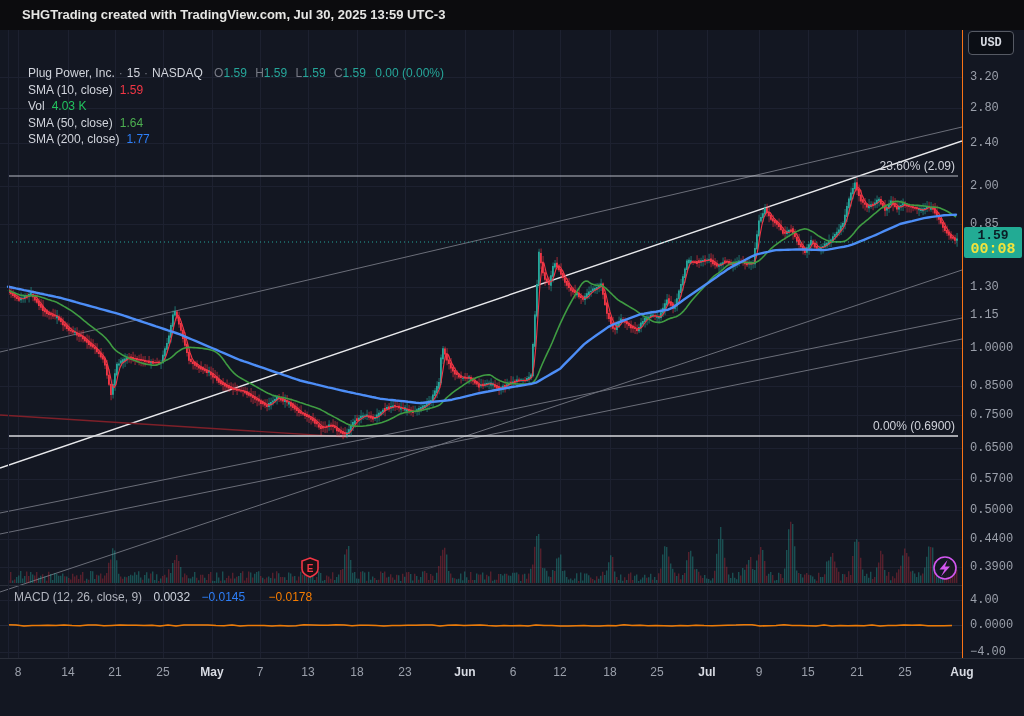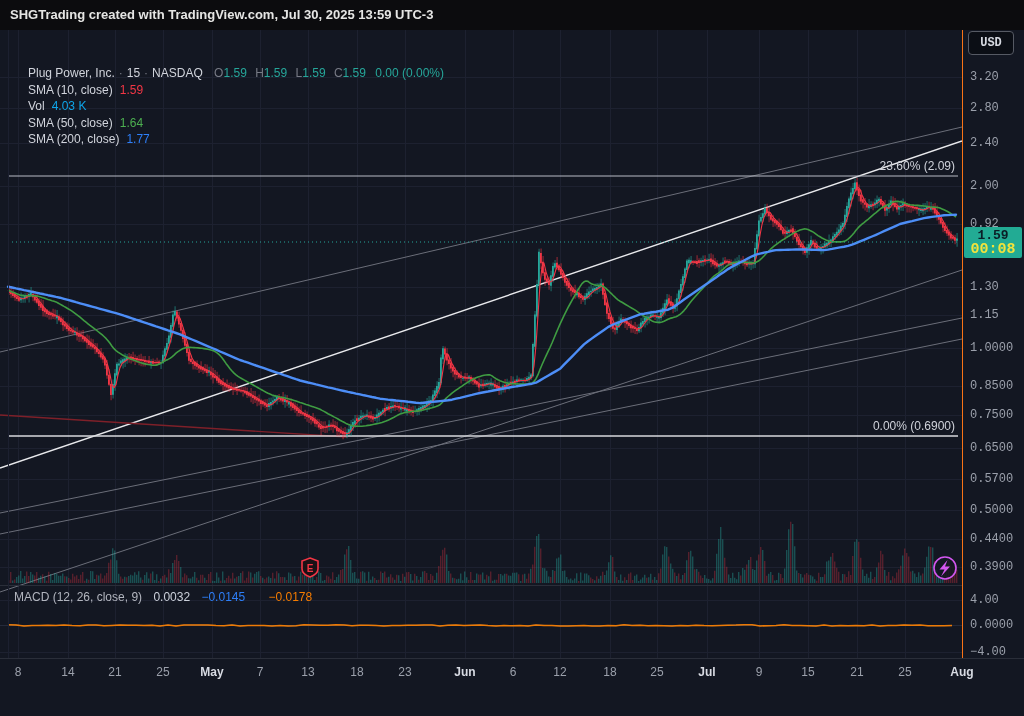--- a/index.html
+++ b/index.html
@@ -1,20 +1,20 @@
 <!DOCTYPE html>
 <html><head>
 <meta charset="utf-8">
 <style>
   html,body{margin:0;padding:0;background:#000;}
   body{font-family:"Liberation Sans",sans-serif;-webkit-font-smoothing:antialiased;}
   #stage{position:relative;width:1024px;height:716px;background:#131722;overflow:hidden;}
   
   .wm-bar{position:absolute;left:0;top:0;width:1024px;height:30px;background:#0c0c0e;color:#e6e6e4;
-          font-size:13px;font-weight:bold;line-height:30px;padding-left:10px;box-sizing:border-box;}
+          font-size:13px;font-weight:bold;line-height:30px;padding-left:22px;box-sizing:border-box;}
   
   #chart-wrap{position:absolute;left:0;top:30px;width:962px;height:628px;}
   #chart-svg{position:absolute;left:0;top:0;}
   
   .legend{position:absolute;left:28px;top:35px;font-size:12px;color:#d1d4dc;line-height:16.5px;z-index:5;}
   .legend .dim{color:#787b86;}
   .legend .sep{color:#787b86;padding:0 4px;}
   .legend .teal{color:#26a69a;}
   .legend-row{white-space:nowrap;}
   .legend-row .val{margin-left:7px;}
@@ -132,21 +132,21 @@
         <span style="margin-left:8px;">
           <span class="dim">O</span><span class="teal">1.59</span>
           <span class="dim" style="margin-left:5px;">H</span><span class="teal">1.59</span>
           <span class="dim" style="margin-left:5px;">L</span><span class="teal">1.59</span>
           <span class="dim" style="margin-left:5px;">C</span><span class="teal">1.59</span>
           <span class="teal" style="margin-left:6px;">0.00 (0.00%)</span>
         </span>
       </div>
       <div>
           <div class="legend-row"><span>SMA (10, close)</span><span class="val" style="color: rgb(242, 54, 69);">1.59</span></div>
-          <div class="legend-row"><span>Vol</span><span class="val" style="color: #0ea5e9;">4.03 K</span></div>
+          <div class="legend-row"><span>Vol</span><span class="val" style="color: #22c55e;">4.03 K</span></div>
           <div class="legend-row"><span>SMA (50, close)</span><span class="val" style="color: rgb(76, 175, 80);">1.64</span></div>
           <div class="legend-row"><span>SMA (200, close)</span><span class="val" style="color: rgb(45, 127, 249);">1.77</span></div>
         </div>
     </div>
 
     <div class="macd-legend">
       <span>MACD (12, 26, close, 9)</span>
       <span class="v1">0.0032</span>
       <span class="v2">−0.0145</span>
       <span class="v3">−0.0178</span>
@@ -158,21 +158,21 @@
       </div>
   </div>
 
   <div class="price-axis">
     <div class="usd-btn">USD</div>
     <div>
         <div class="pa-label" style="top: 47px;">3.20</div>
         <div class="pa-label" style="top: 78px;">2.80</div>
         <div class="pa-label" style="top: 113px;">2.40</div>
         <div class="pa-label" style="top: 156px;">2.00</div>
-        <div class="pa-label" style="top: 194px;">0.92</div>
+        <div class="pa-label" style="top: 194px;">0.85</div>
         <div class="pa-label" style="top: 257px;">1.30</div>
         <div class="pa-label" style="top: 285px;">1.15</div>
         <div class="pa-label" style="top: 318px;">1.0000</div>
         <div class="pa-label" style="top: 356px;">0.8500</div>
         <div class="pa-label" style="top: 385px;">0.7500</div>
         <div class="pa-label" style="top: 418px;">0.6500</div>
         <div class="pa-label" style="top: 449px;">0.5700</div>
         <div class="pa-label" style="top: 480px;">0.5000</div>
         <div class="pa-label" style="top: 509px;">0.4400</div>
         <div class="pa-label" style="top: 537px;">0.3900</div>

